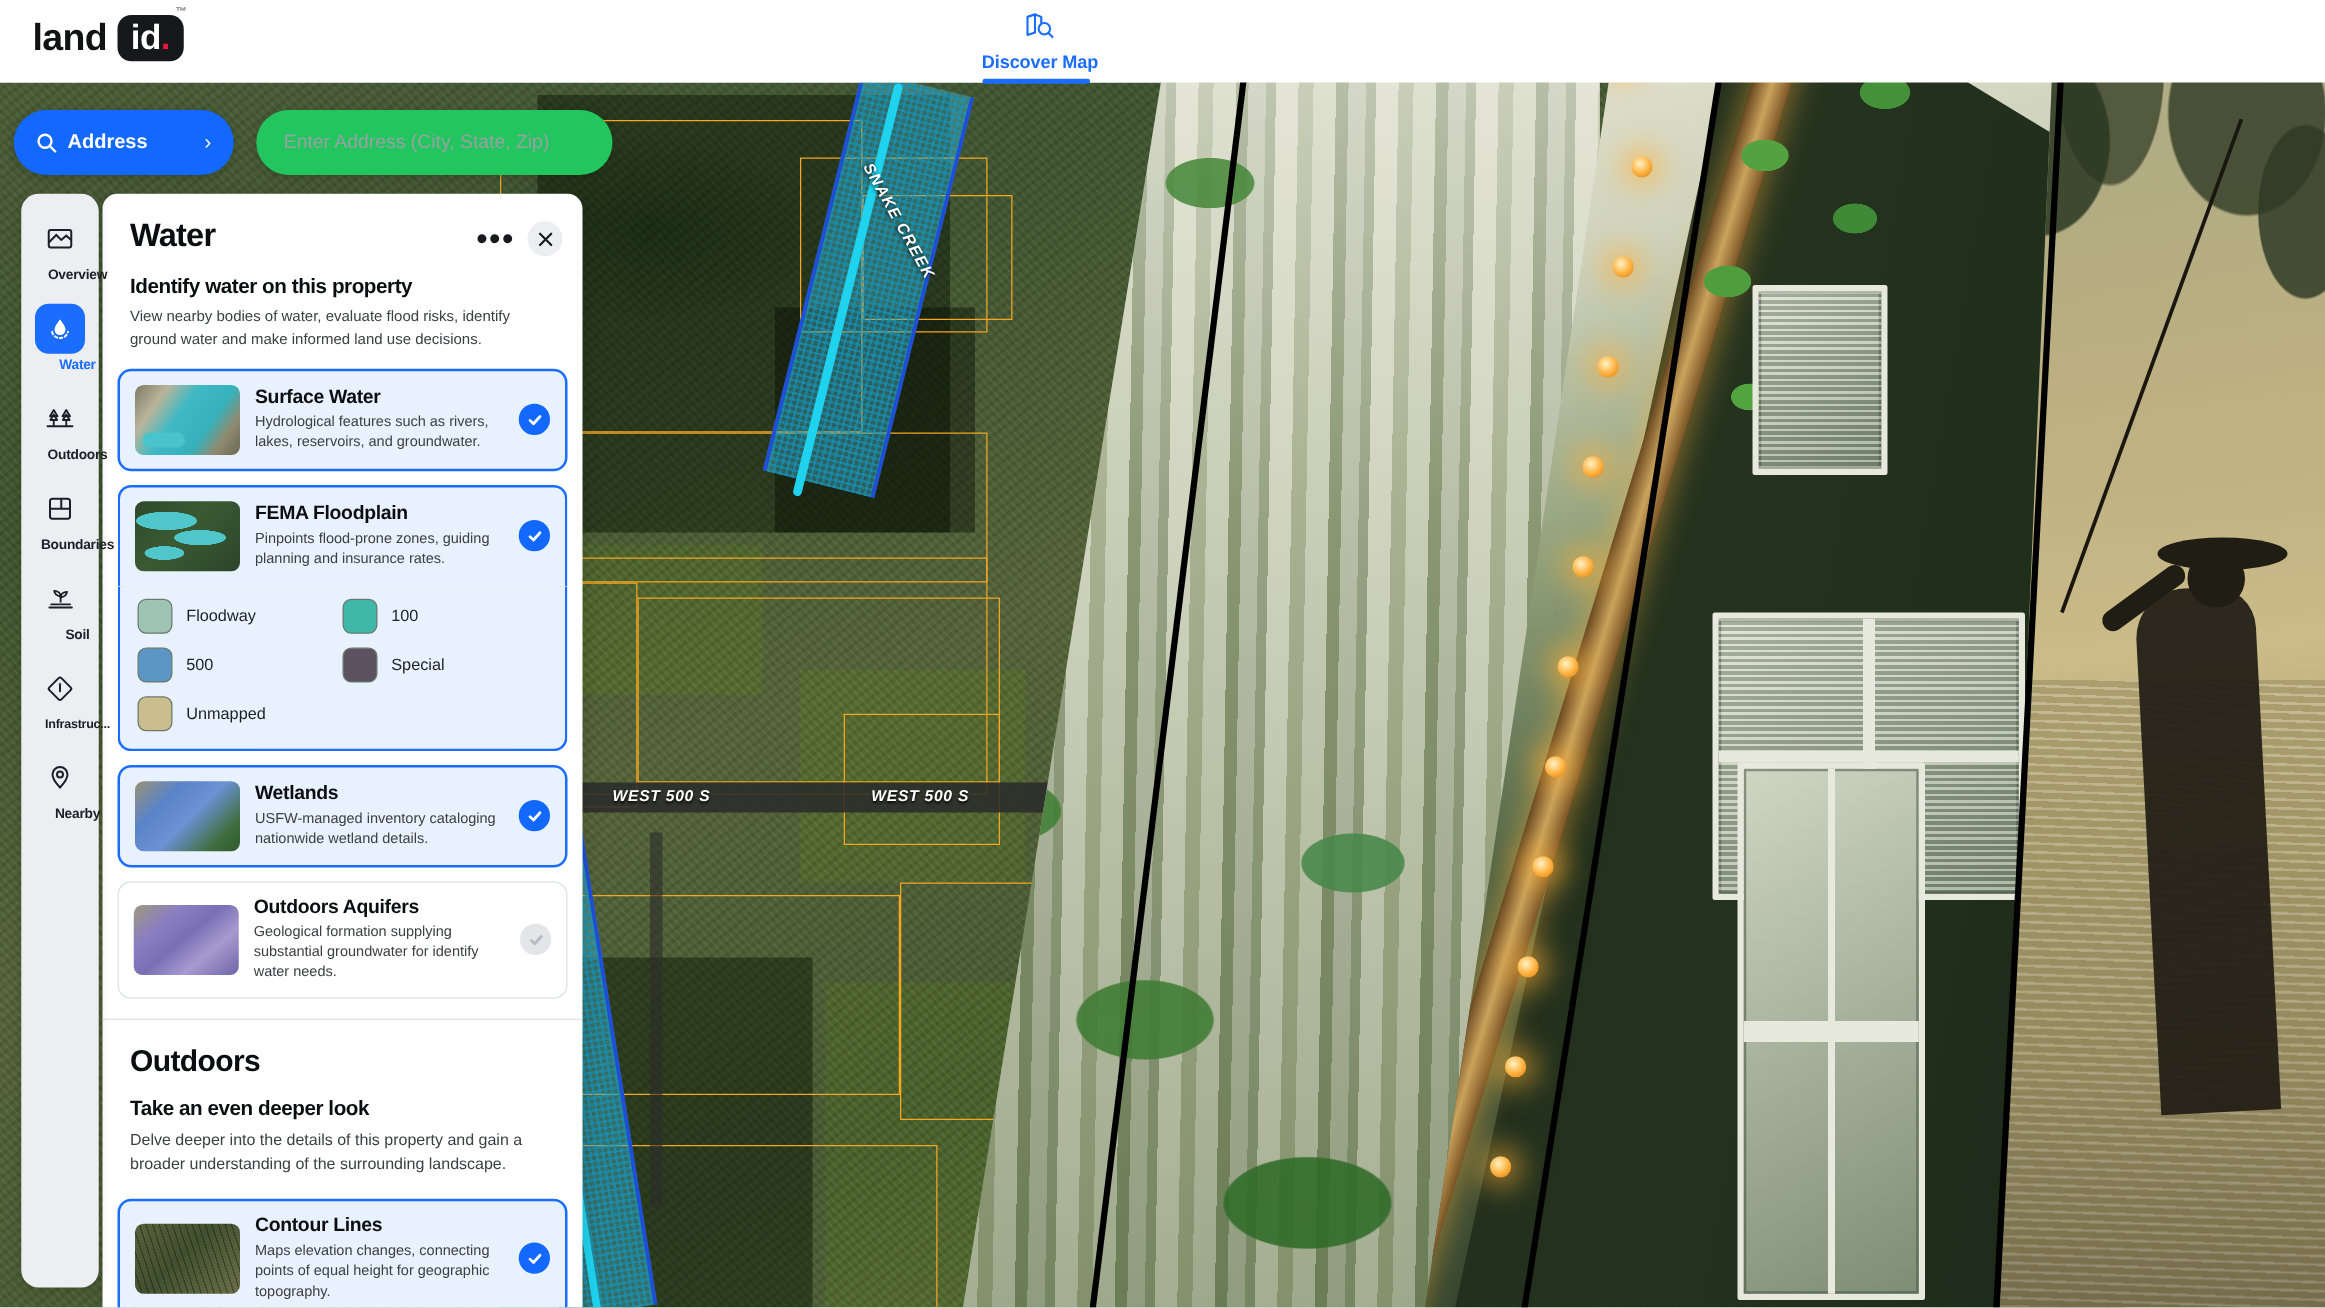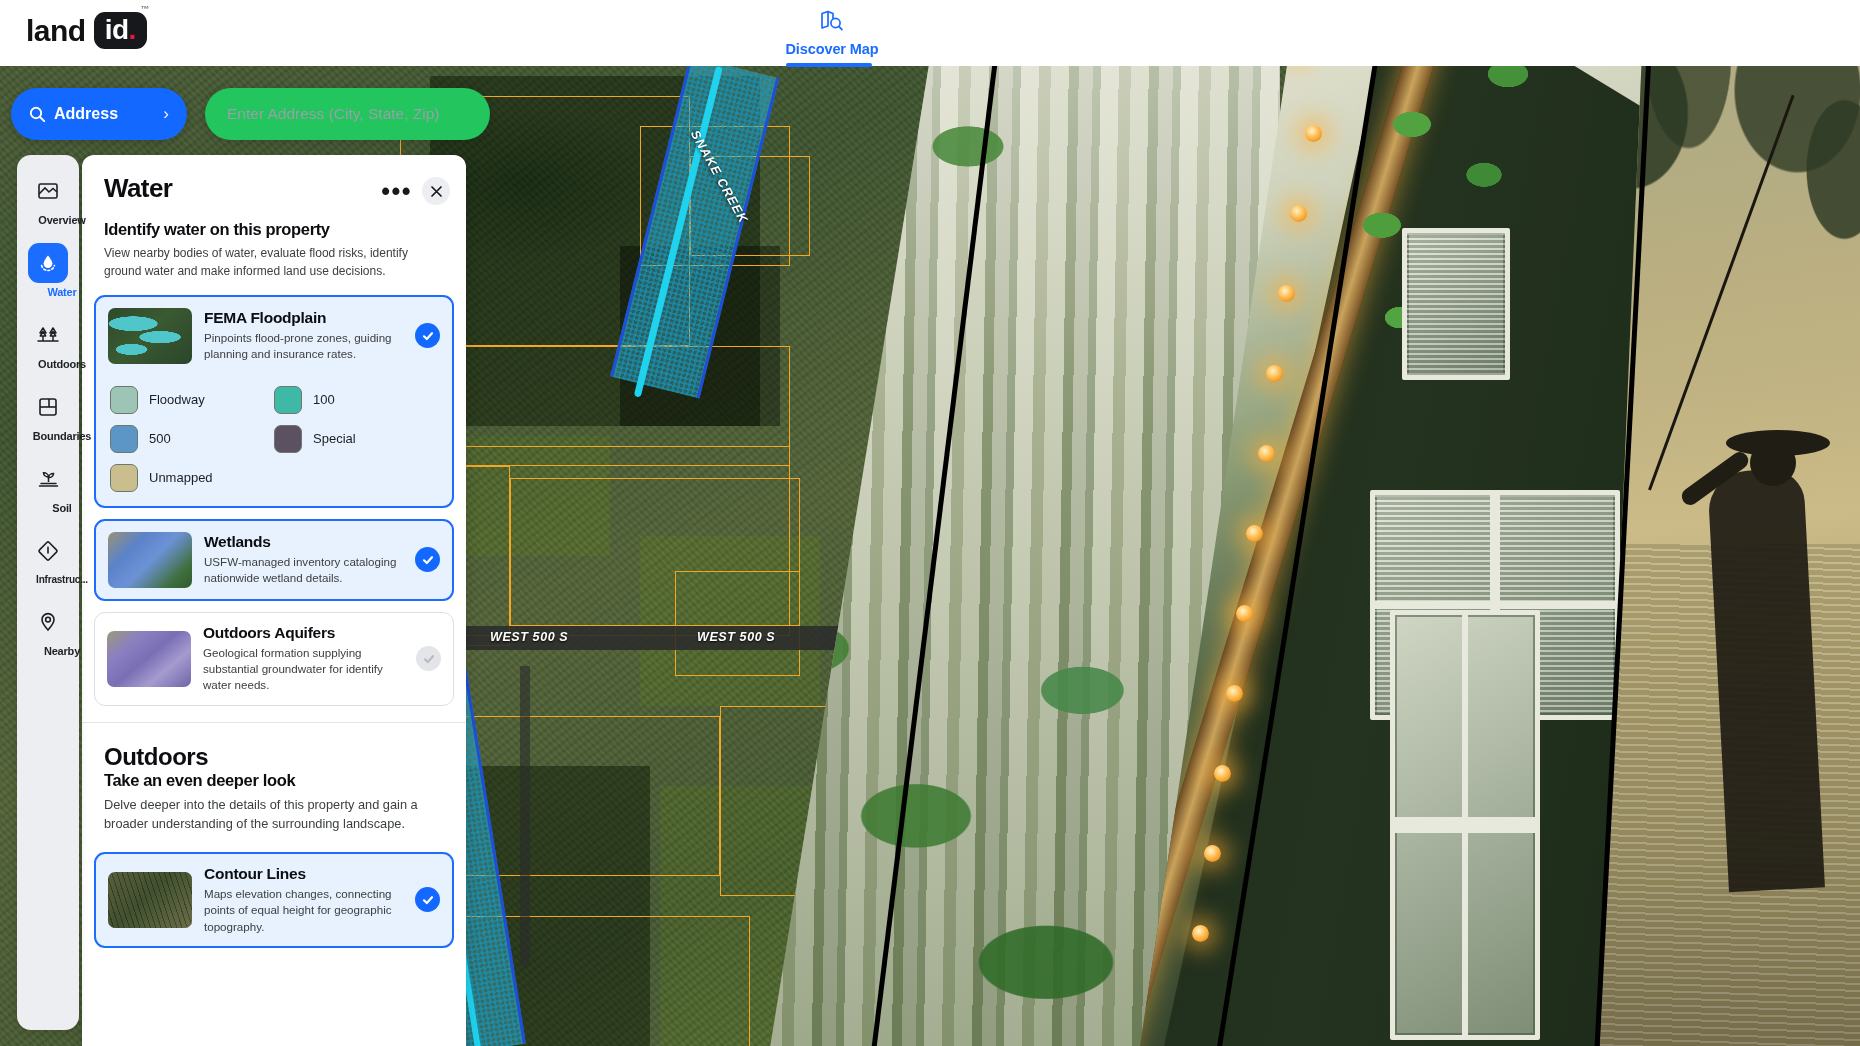--- a/index.html
+++ b/index.html
@@ -313,21 +313,21 @@
     border-radius: 0 0 11px 11px; padding: 10px 14px 14px 14px; margin-bottom: 11px;
   }
   .legend-grid { display: grid; grid-template-columns: 1fr 1fr; row-gap: 11px; }
   .legend-item { display: flex; align-items: center; gap: 11px; }
   .sw { width: 28px; height: 28px; border-radius: 7px; border: 1.5px solid #6a7a6a; }
   .legend-lbl { font-size: 13px; color: #1c1f24; }
 
   .divider { height: 1px; background: #e2e4e8; margin: 16px 0 0 0; }
   .section2 { padding: 20px 22px 0 22px; }
   .section2-title { font-size: 24px; font-weight: 800; color: #0c0d10; letter-spacing: -.5px; }
-  .section2-sub { font-size: 16.5px; font-weight: 800; color: #0c0d10; margin-top: 0; letter-spacing: -.35px; }
+  .section2-sub { font-size: 16.5px; font-weight: 800; color: #0c0d10; margin-top: 14px; letter-spacing: -.35px; }
   .section2-desc { font-size: 12.8px; color: #3c4043; line-height: 1.48; margin-top: 6px; max-width: 320px; }
 
   
   .t-surface { background: linear-gradient(125deg,#7e7a63 0%,#b9b49a 22%,#3fb9c4 42%,#36b2bd 66%,#8f8a70 82%,#6b6752 100%); }
   .t-surface::after { content:""; position:absolute; left:6px; bottom:6px; width:34px; height:12px; border-radius:8px; background:#49c3cc; }
   .t-fema { background: linear-gradient(135deg,#2e4a2a,#3a5a32 45%,#2b452a); }
   .t-fema::before {
     content:""; position:absolute; inset:0;
     background:
       radial-gradient(ellipse 40px 12px at 30% 28%, #4fc6c9 0 60%, transparent 62%),
@@ -561,20 +561,32 @@
               <path d="M2 2 L11 11 M11 2 L2 11"></path>
             </svg>
           </div>
         </div>
         <div class="panel-sub">Identify water on this property</div>
         <div class="panel-desc">View nearby bodies of water, evaluate flood risks, identify ground water and make informed land use decisions.</div>
       </div>
 
       <div class="cards">
 
+        <div class="card">
+          <div class="thumb t-surface"></div>
+          <div class="card-text">
+            <div class="card-title">Surface Water</div>
+            <div class="card-desc">Hydrological features such as rivers, lakes, reservoirs, and groundwater.</div>
+          </div>
+          <div class="check">
+            <svg width="14" height="14" viewBox="0 0 14 14" fill="none" stroke="currentColor" stroke-width="2.2" stroke-linecap="round" stroke-linejoin="round">
+              <path d="M3 7.3 L5.8 10 L11 4.2"></path>
+            </svg>
+          </div>
+        </div>
 
         <div class="card grouped">
           <div class="thumb t-fema"></div>
           <div class="card-text">
             <div class="card-title">FEMA Floodplain</div>
             <div class="card-desc">Pinpoints flood-prone zones, guiding planning and insurance rates.</div>
           </div>
           <div class="check">
             <svg width="14" height="14" viewBox="0 0 14 14" fill="none" stroke="currentColor" stroke-width="2.2" stroke-linecap="round" stroke-linejoin="round">
               <path d="M3 7.3 L5.8 10 L11 4.2"></path>

